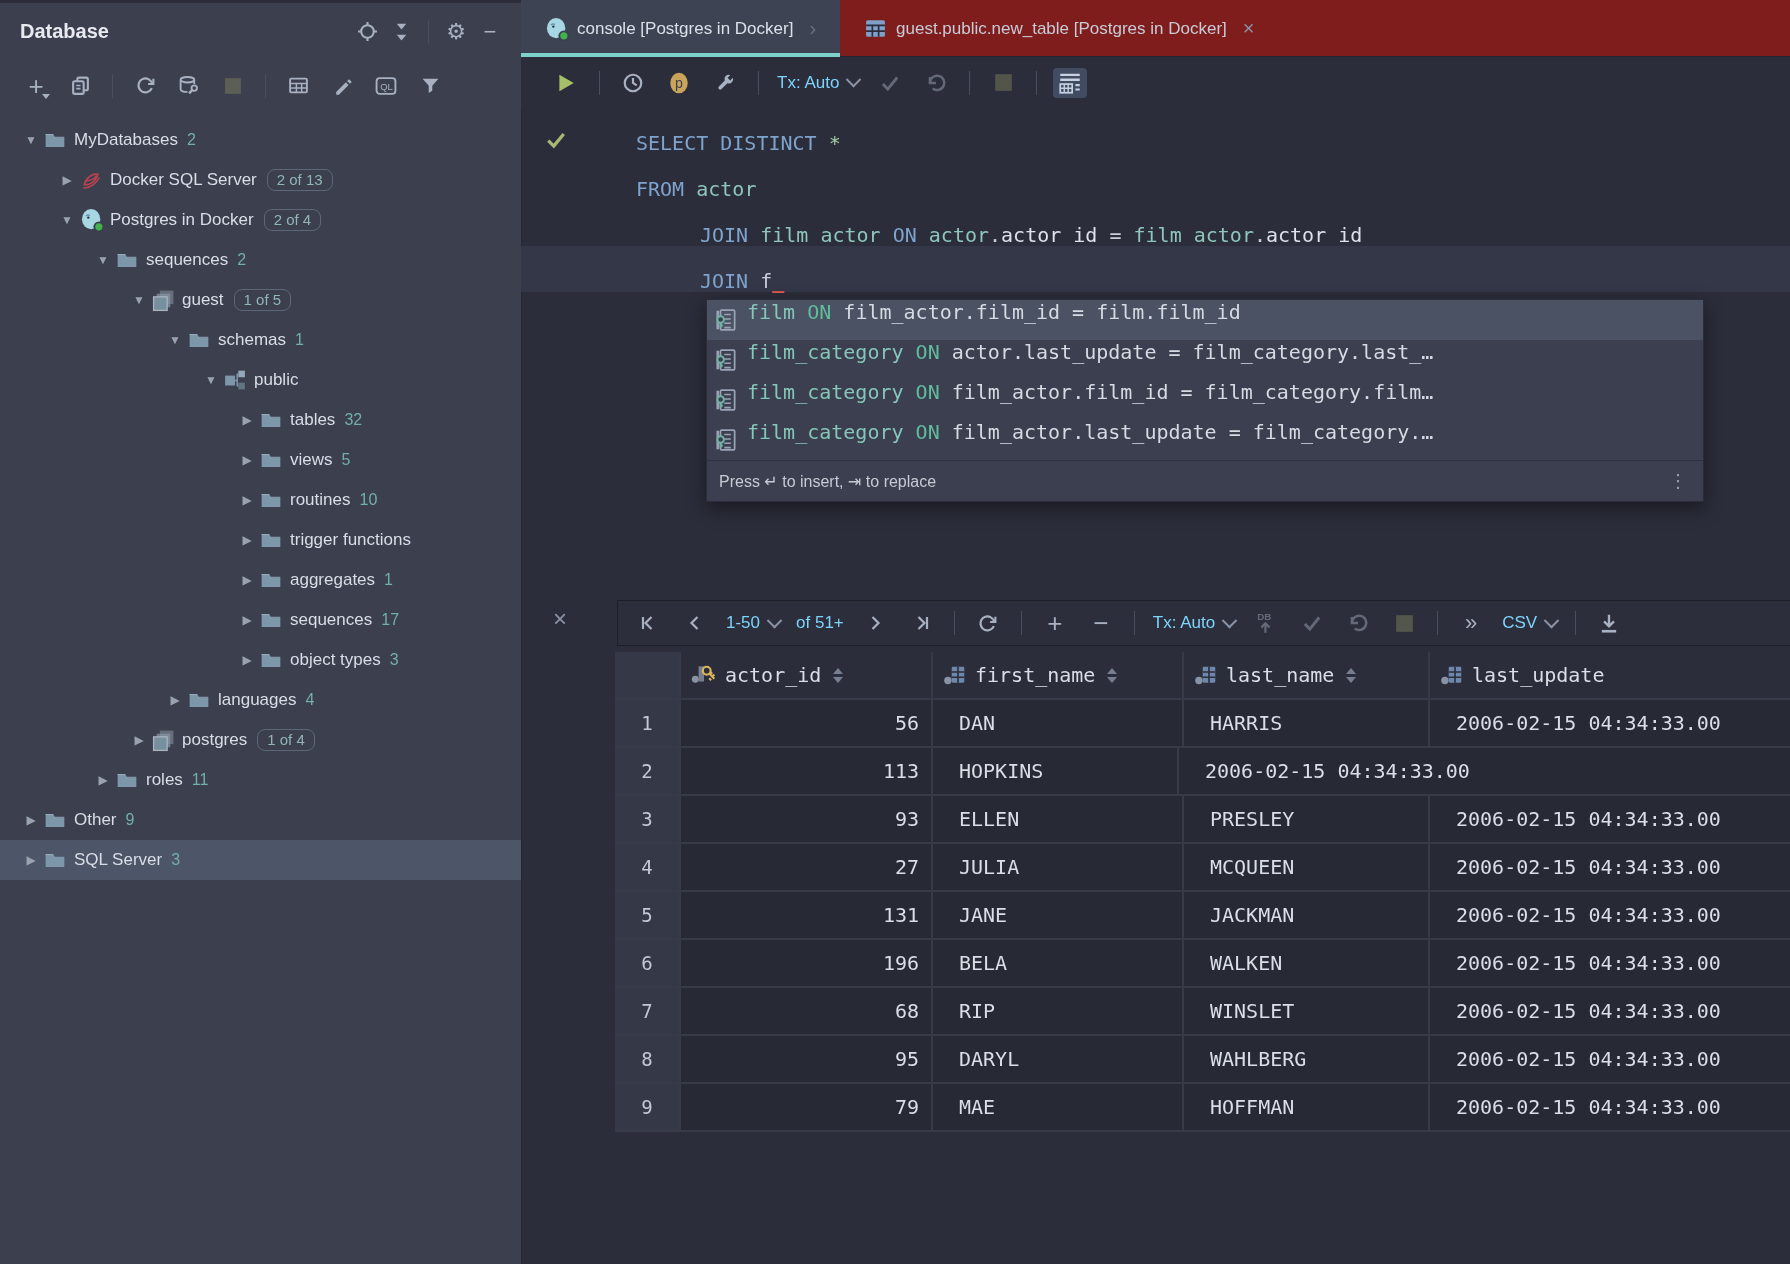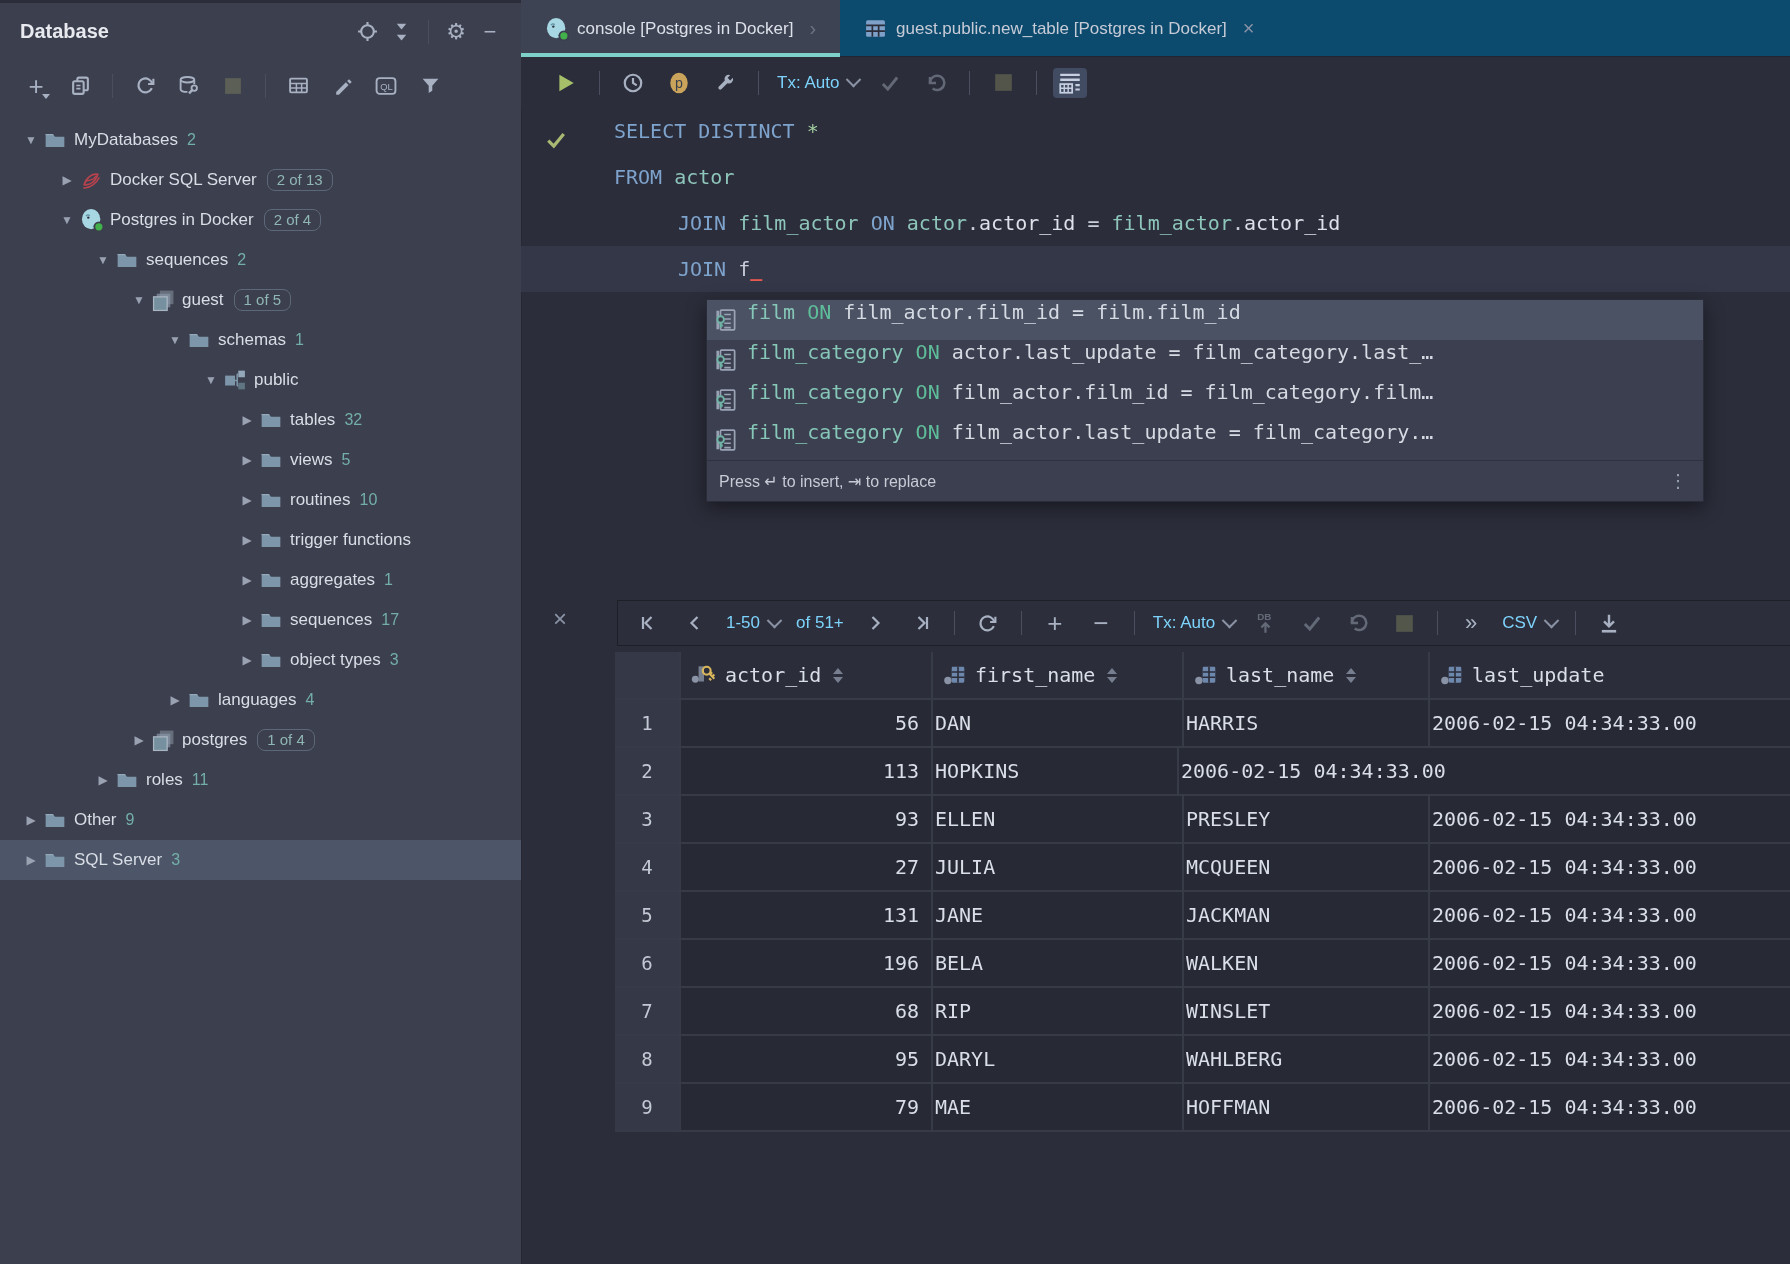--- a/index.html
+++ b/index.html
@@ -26,39 +26,39 @@
   .db-tree{padding-top:9px;}
   .trow{height:40px;display:flex;align-items:center;white-space:nowrap;}
   .trow.sel{background:#4D5668;}
   .tarrow{width:26px;font-size:12px;color:#9AA2B2;text-align:center;flex:0 0 auto;}
   .ticon{width:30px;display:flex;align-items:center;flex:0 0 auto;}
   .tlabel{font-size:17px;color:#D9DDE6;}
   .tcount{font-size:16px;color:#73AFA8;margin-left:9px;}
   .tbadge{font-size:15px;color:#8FB6B4;border:1px solid #5C6878;border-radius:8px;padding:1px 9px 2px;margin-left:10px;}
 
   
-  .tabbar{position:absolute;left:521px;top:0;width:1269px;height:57px;background:#0c4a6e;display:flex;border-bottom:1px solid #232530;box-sizing:border-box;}
+  .tabbar{position:absolute;left:521px;top:0;width:1269px;height:57px;background:#7f1d1d;display:flex;border-bottom:1px solid #232530;box-sizing:border-box;}
   .tab{display:flex;align-items:center;padding:0 24px;font-size:17px;color:#C7CBD6;box-sizing:border-box;height:57px;}
   .tab .ticon{width:32px;}
   .tab.active{background:#3E4354;color:#DCE0E9;border-bottom:4px solid #7ED0CA;padding-top:4px;}
   .tab-chev{color:#6B7383;font-size:20px;margin-left:16px;}
   .tab-close{color:#8A93A5;font-size:20px;margin-left:16px;}
 
   
   .ed-toolbar{position:absolute;left:521px;top:57px;width:1269px;height:51px;display:flex;align-items:center;padding-left:22px;box-sizing:border-box;background:#2B2D3A;}
   .ed-toolbar .tbtn,.res-toolbar .tbtn{margin:0 6px;}
   .tlabel-btn{display:flex;align-items:center;font-size:17px;color:#7dd3fc;margin:0 8px;}
   .chev{width:9px;height:9px;border-right:2px solid #8A93A5;border-bottom:2px solid #8A93A5;transform:rotate(45deg) translate(-2px,-2px);margin-left:9px;flex:0 0 auto;}
 
   
   .code{position:absolute;left:521px;top:108px;width:1269px;}
   .codeline{position:relative;height:46px;font-size:20px;line-height:46px;white-space:pre;}
   .codeline.caretline{background:#343748;}
   .gut{position:absolute;left:24px;top:13px;}
-  .ctext{position:absolute;top:0;}
+  .ctext{position:absolute;top:12px;margin-left:22px;}
   .kw{color:#7EA3CC;} .id{color:#8FC6BB;} .col{color:#DCE1EA;} .pl{color:#C9CEDA;} .star{color:#A3CFA0;}
   .caret{color:#E8594F;font-weight:bold;}
 
   
   .popup{position:absolute;left:706px;top:299px;width:998px;background:#3B3F4F;border:1px solid #2A2D39;box-sizing:border-box;box-shadow:0 6px 18px rgba(0,0,0,.45);z-index:5;}
   .pitem{height:40px;display:flex;font-size:20px;white-space:pre;overflow:hidden;}
   .pitem.sel{background:#4A5263;}
   .pitem .picon{width:26px;margin:0 6px 0 8px;flex:0 0 auto;display:flex;align-items:center;}
   .pname{color:#86C7B8;} .pkw{color:#5FBD9A;} .pcond{color:#D5DAE3;}
   .pfoot{height:40px;display:flex;align-items:center;border-top:1px solid #2E3240;font-size:16px;color:#C6CBD6;padding:0 16px 0 12px;}
@@ -70,21 +70,21 @@
   .res-toolbar{position:absolute;left:617px;top:600px;width:1173px;height:46px;background:#2C2F3B;border:1px solid #1E2028;border-right:none;box-sizing:border-box;display:flex;align-items:center;padding-left:8px;}
   .res-toolbar .tlabel-btn{font-size:17px;}
   .grid{position:absolute;left:615px;top:652px;width:1175px;font-size:20px;}
   .grow{display:flex;height:48px;box-sizing:border-box;}
   .gcell{box-sizing:border-box;border-right:2px solid #373B48;border-bottom:2px solid #373B48;background:#272A35;
          display:flex;align-items:center;overflow:hidden;white-space:nowrap;color:#D9DEE7;}
   .ghead .gcell{background:#2B2E3A;color:#D9DEE7;}
   .gnum{justify-content:center;background:#343847 !important;color:#C3C9D4;font-size:19px;}
   .c0{width:66px;flex:0 0 auto;} .c1{width:252px;flex:0 0 auto;} .c2{width:251px;flex:0 0 auto;} .c3{width:246px;flex:0 0 auto;} .c4{flex:1;border-right:none;}
   .num{justify-content:flex-end;padding-right:12px;}
-  .txt{padding-left:2px;text-align:center;}
+  .txt{padding-left:26px;text-align:center;}
   .hcell .cicon{margin:0 8px 0 10px;display:flex;align-items:center;}
   .sort{display:flex;flex-direction:column;margin-left:12px;}
   .sort i{display:block;width:0;height:0;border-left:5px solid transparent;border-right:5px solid transparent;}
   .sort .up{border-bottom:6px solid #767E90;margin-bottom:3px;}
   .sort .dn{border-top:6px solid #767E90;}
 </style>
 </head>
 <body>
 
 <div class="app">

